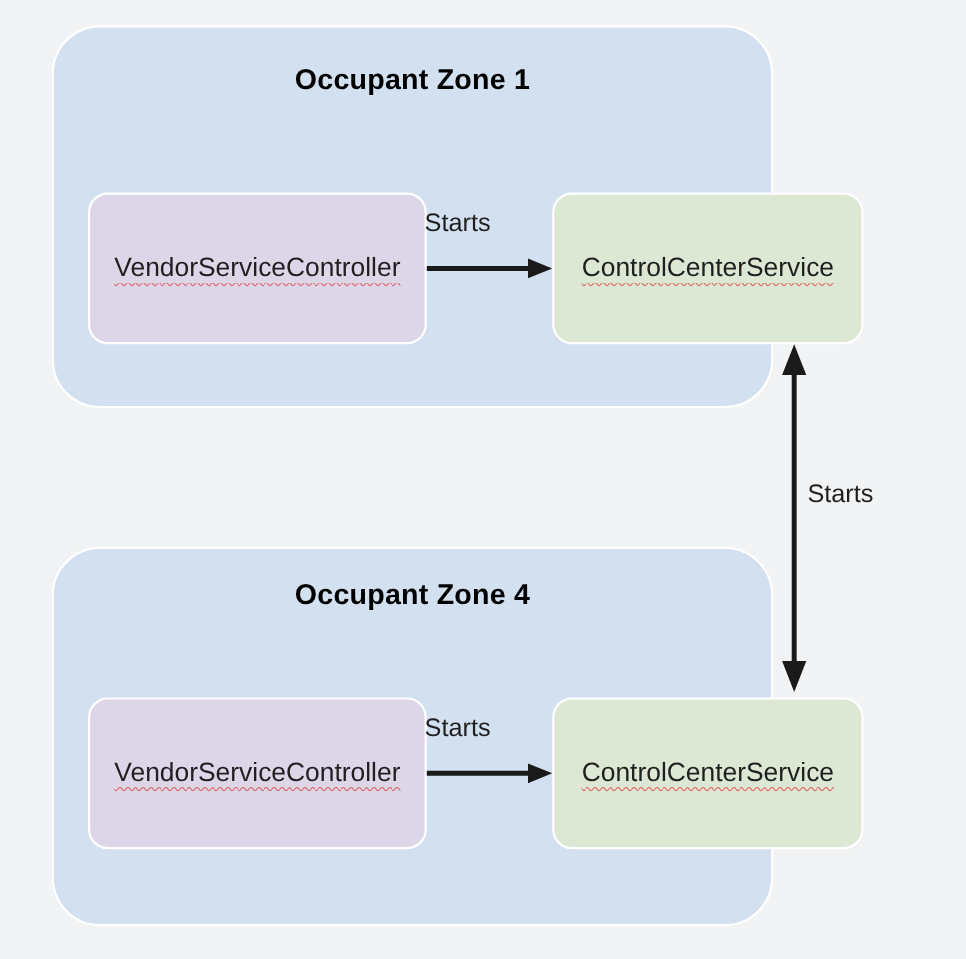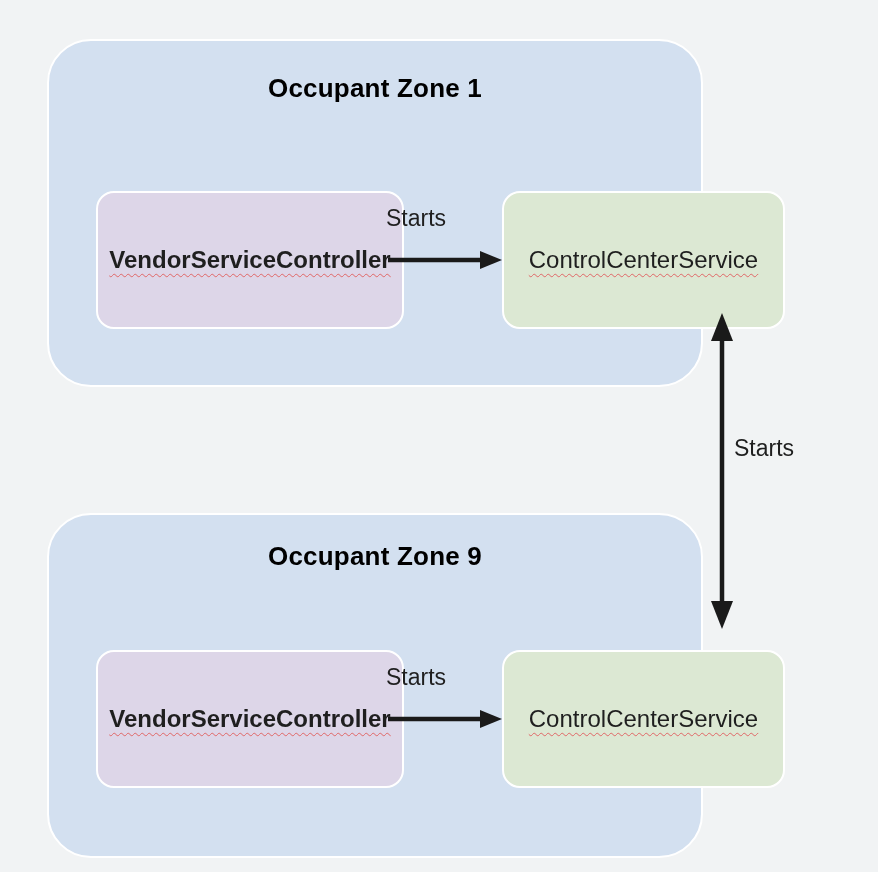--- a/index.html
+++ b/index.html
@@ -24,21 +24,20 @@
   }
   .canvas{position:absolute;left:0;top:0;width:878px;height:872px;}
 
   .zone{
     position:absolute;
     left:47px;
     width:656px;
     background:var(--zone-fill);
     border:2px solid var(--zone-border);
     border-radius:44px;
-    margin-top:16px;
   }
   .zone-1{top:23px;height:348px;}
   .zone-2{top:497px;height:345px;}
 
   .zone-title{
     position:absolute;
     left:0;right:0;
     top:30px;
     text-align:center;
     font-size:26px;
@@ -63,21 +62,21 @@
     top:0;
     height:138px;
     border:2px solid var(--box-border);
     border-radius:18px;
     display:flex;
     align-items:center;
     justify-content:center;
     font-size:24px;
     color:var(--label-text);
   }
-  .node-controller{left:16px;width:308px;background:var(--controller-fill);font-weight:bold;}
+  .node-controller{left:0;width:308px;background:var(--controller-fill);}
   .node-service{left:422px;width:283px;background:var(--service-fill);}
 
   .spell{
     text-decoration-line:underline;
     text-decoration-style:wavy;
     text-decoration-color:var(--spellcheck);
     text-decoration-thickness:1px;
     text-underline-offset:5px;
     text-decoration-skip-ink:none;
   }
@@ -135,21 +134,21 @@
         <line x1="2" y1="13" x2="96" y2="13" stroke-width="4.5"></line>
         <polygon points="94,4 116,13 94,22"></polygon>
       </svg>
       <div class="node node-service">
         <span class="spell">ControlCenterService</span>
       </div>
     </div>
   </div>
 
   <div class="zone zone-2">
-    <div class="zone-title">Occupant Zone 9</div>
+    <div class="zone-title">Occupant Zone 4</div>
     <div class="row">
       <div class="node node-controller">
         <span class="spell">VendorServiceController</span>
       </div>
       <div class="starts-label">Starts</div>
       <svg class="starts-arrow" viewBox="0 0 118 26" aria-hidden="true">
         <line x1="2" y1="13" x2="96" y2="13" stroke-width="4.5"></line>
         <polygon points="94,4 116,13 94,22"></polygon>
       </svg>
       <div class="node node-service">

